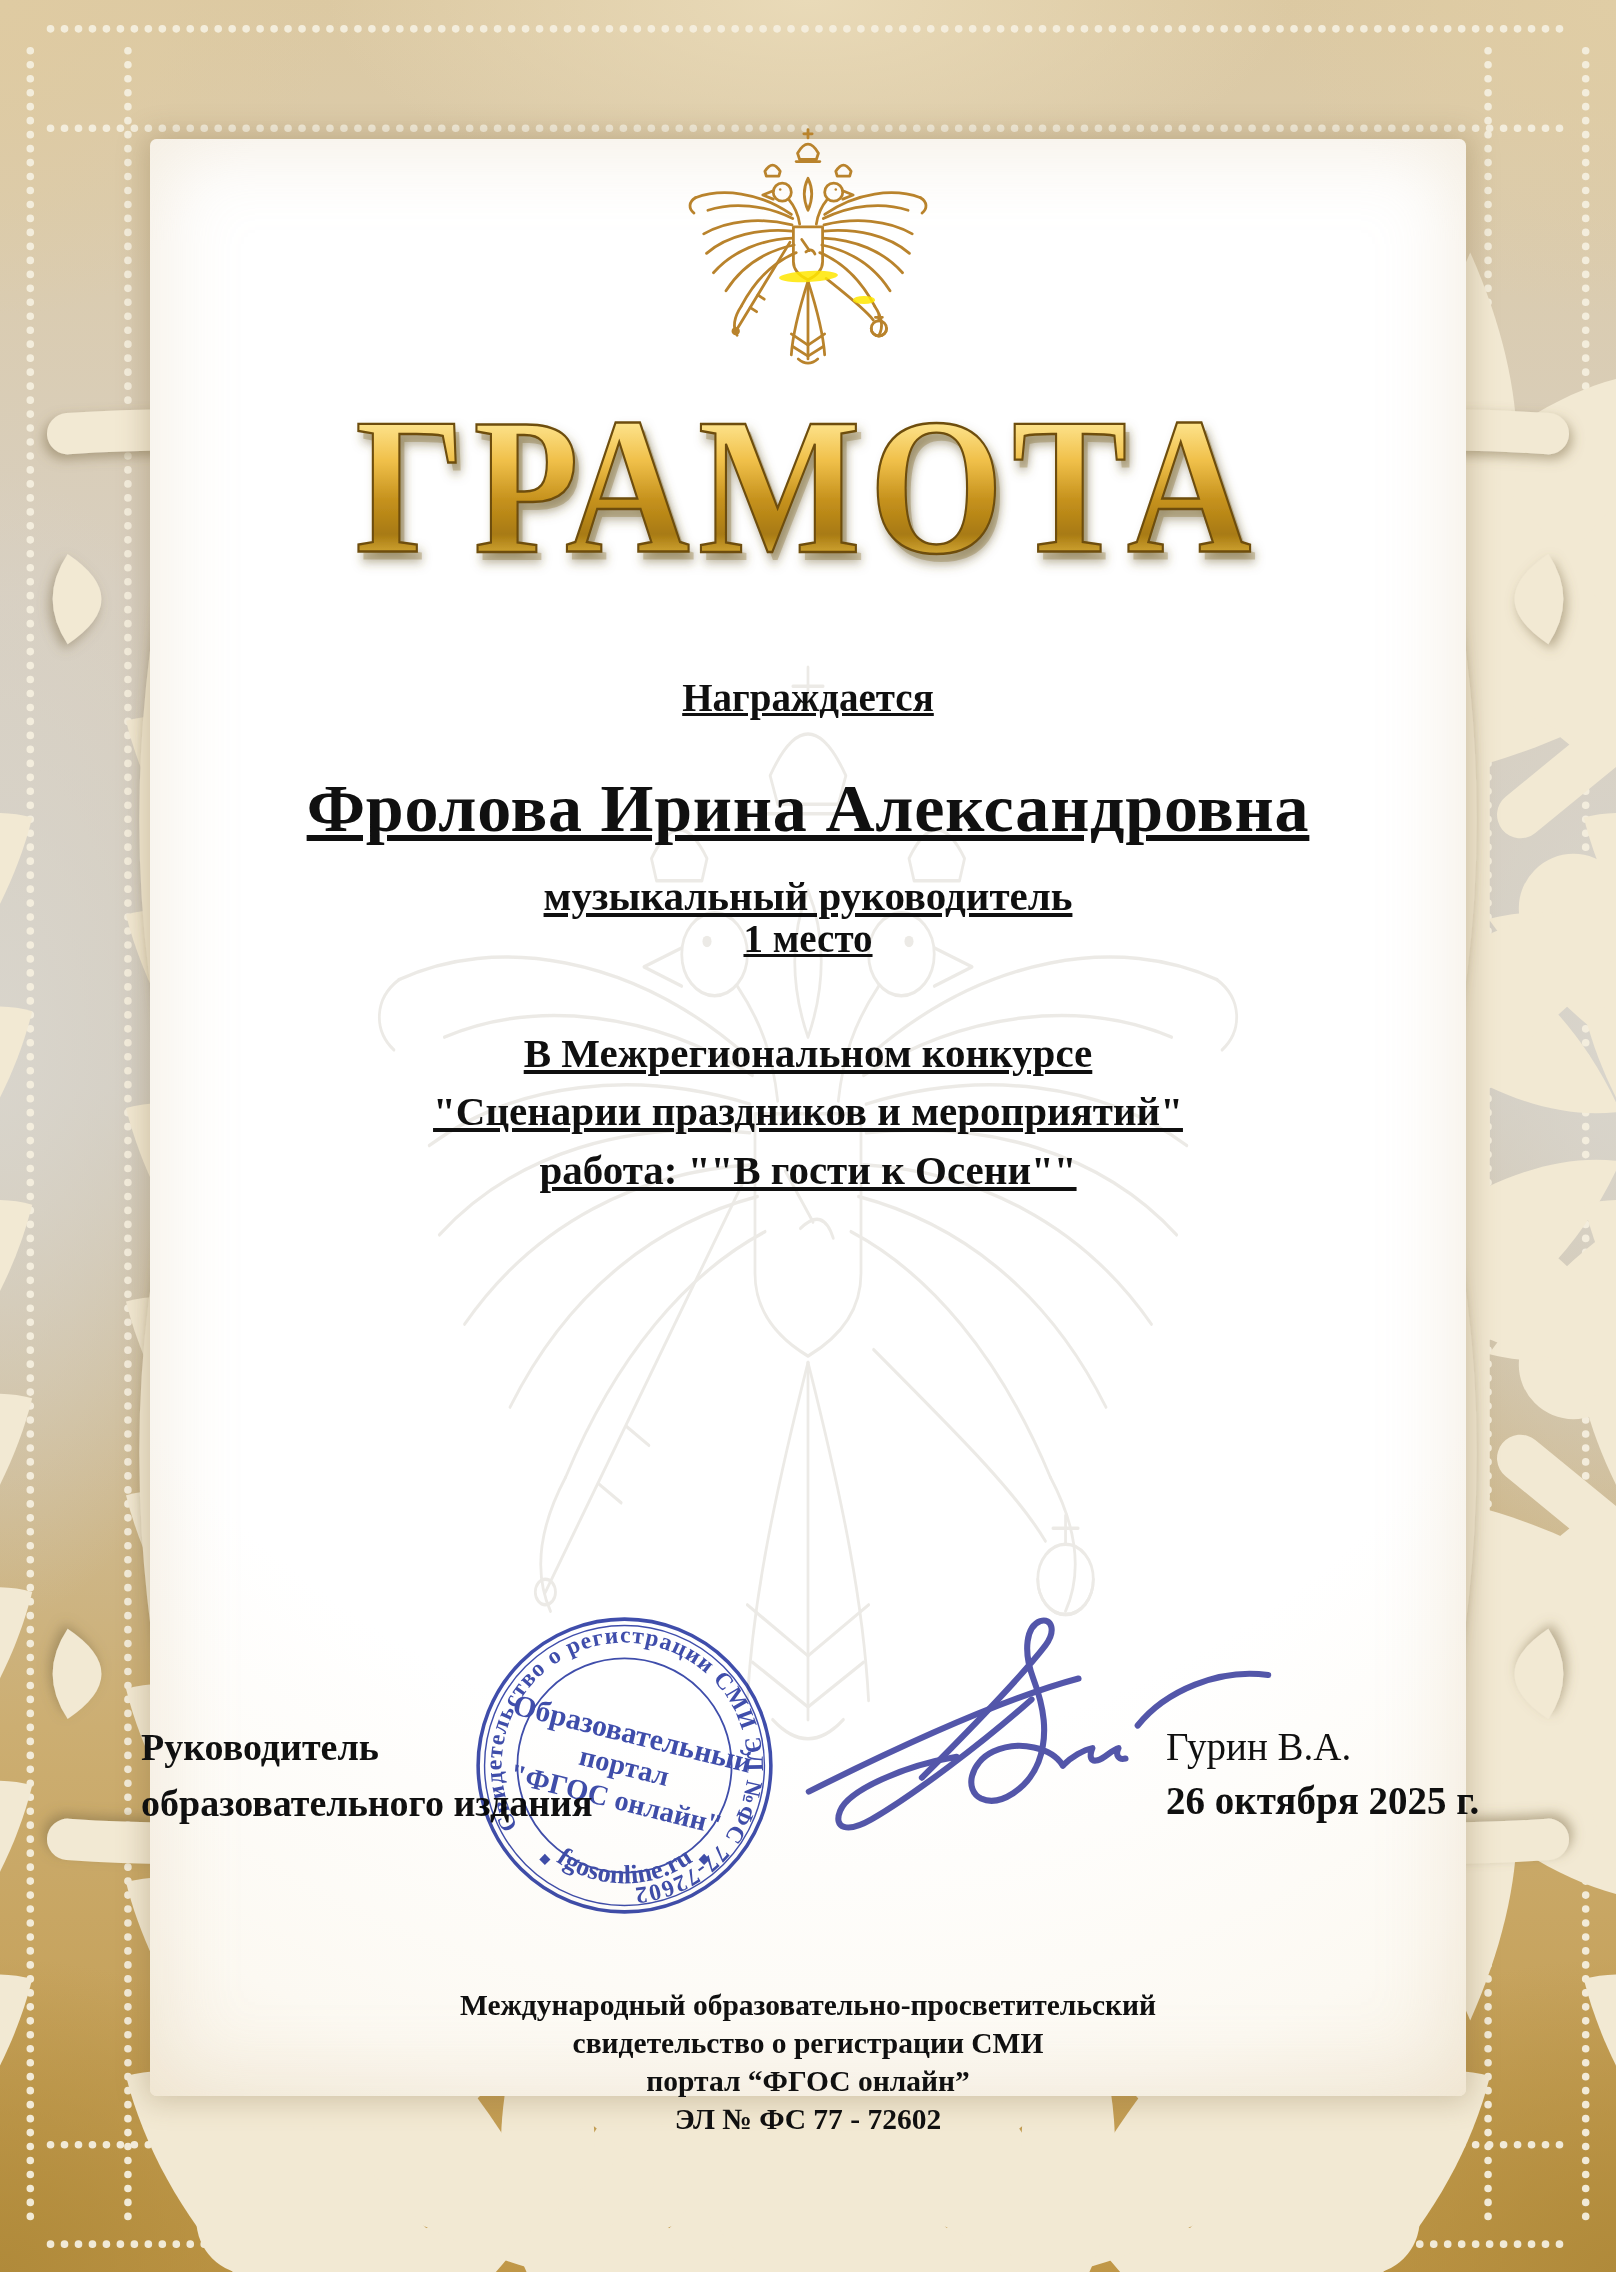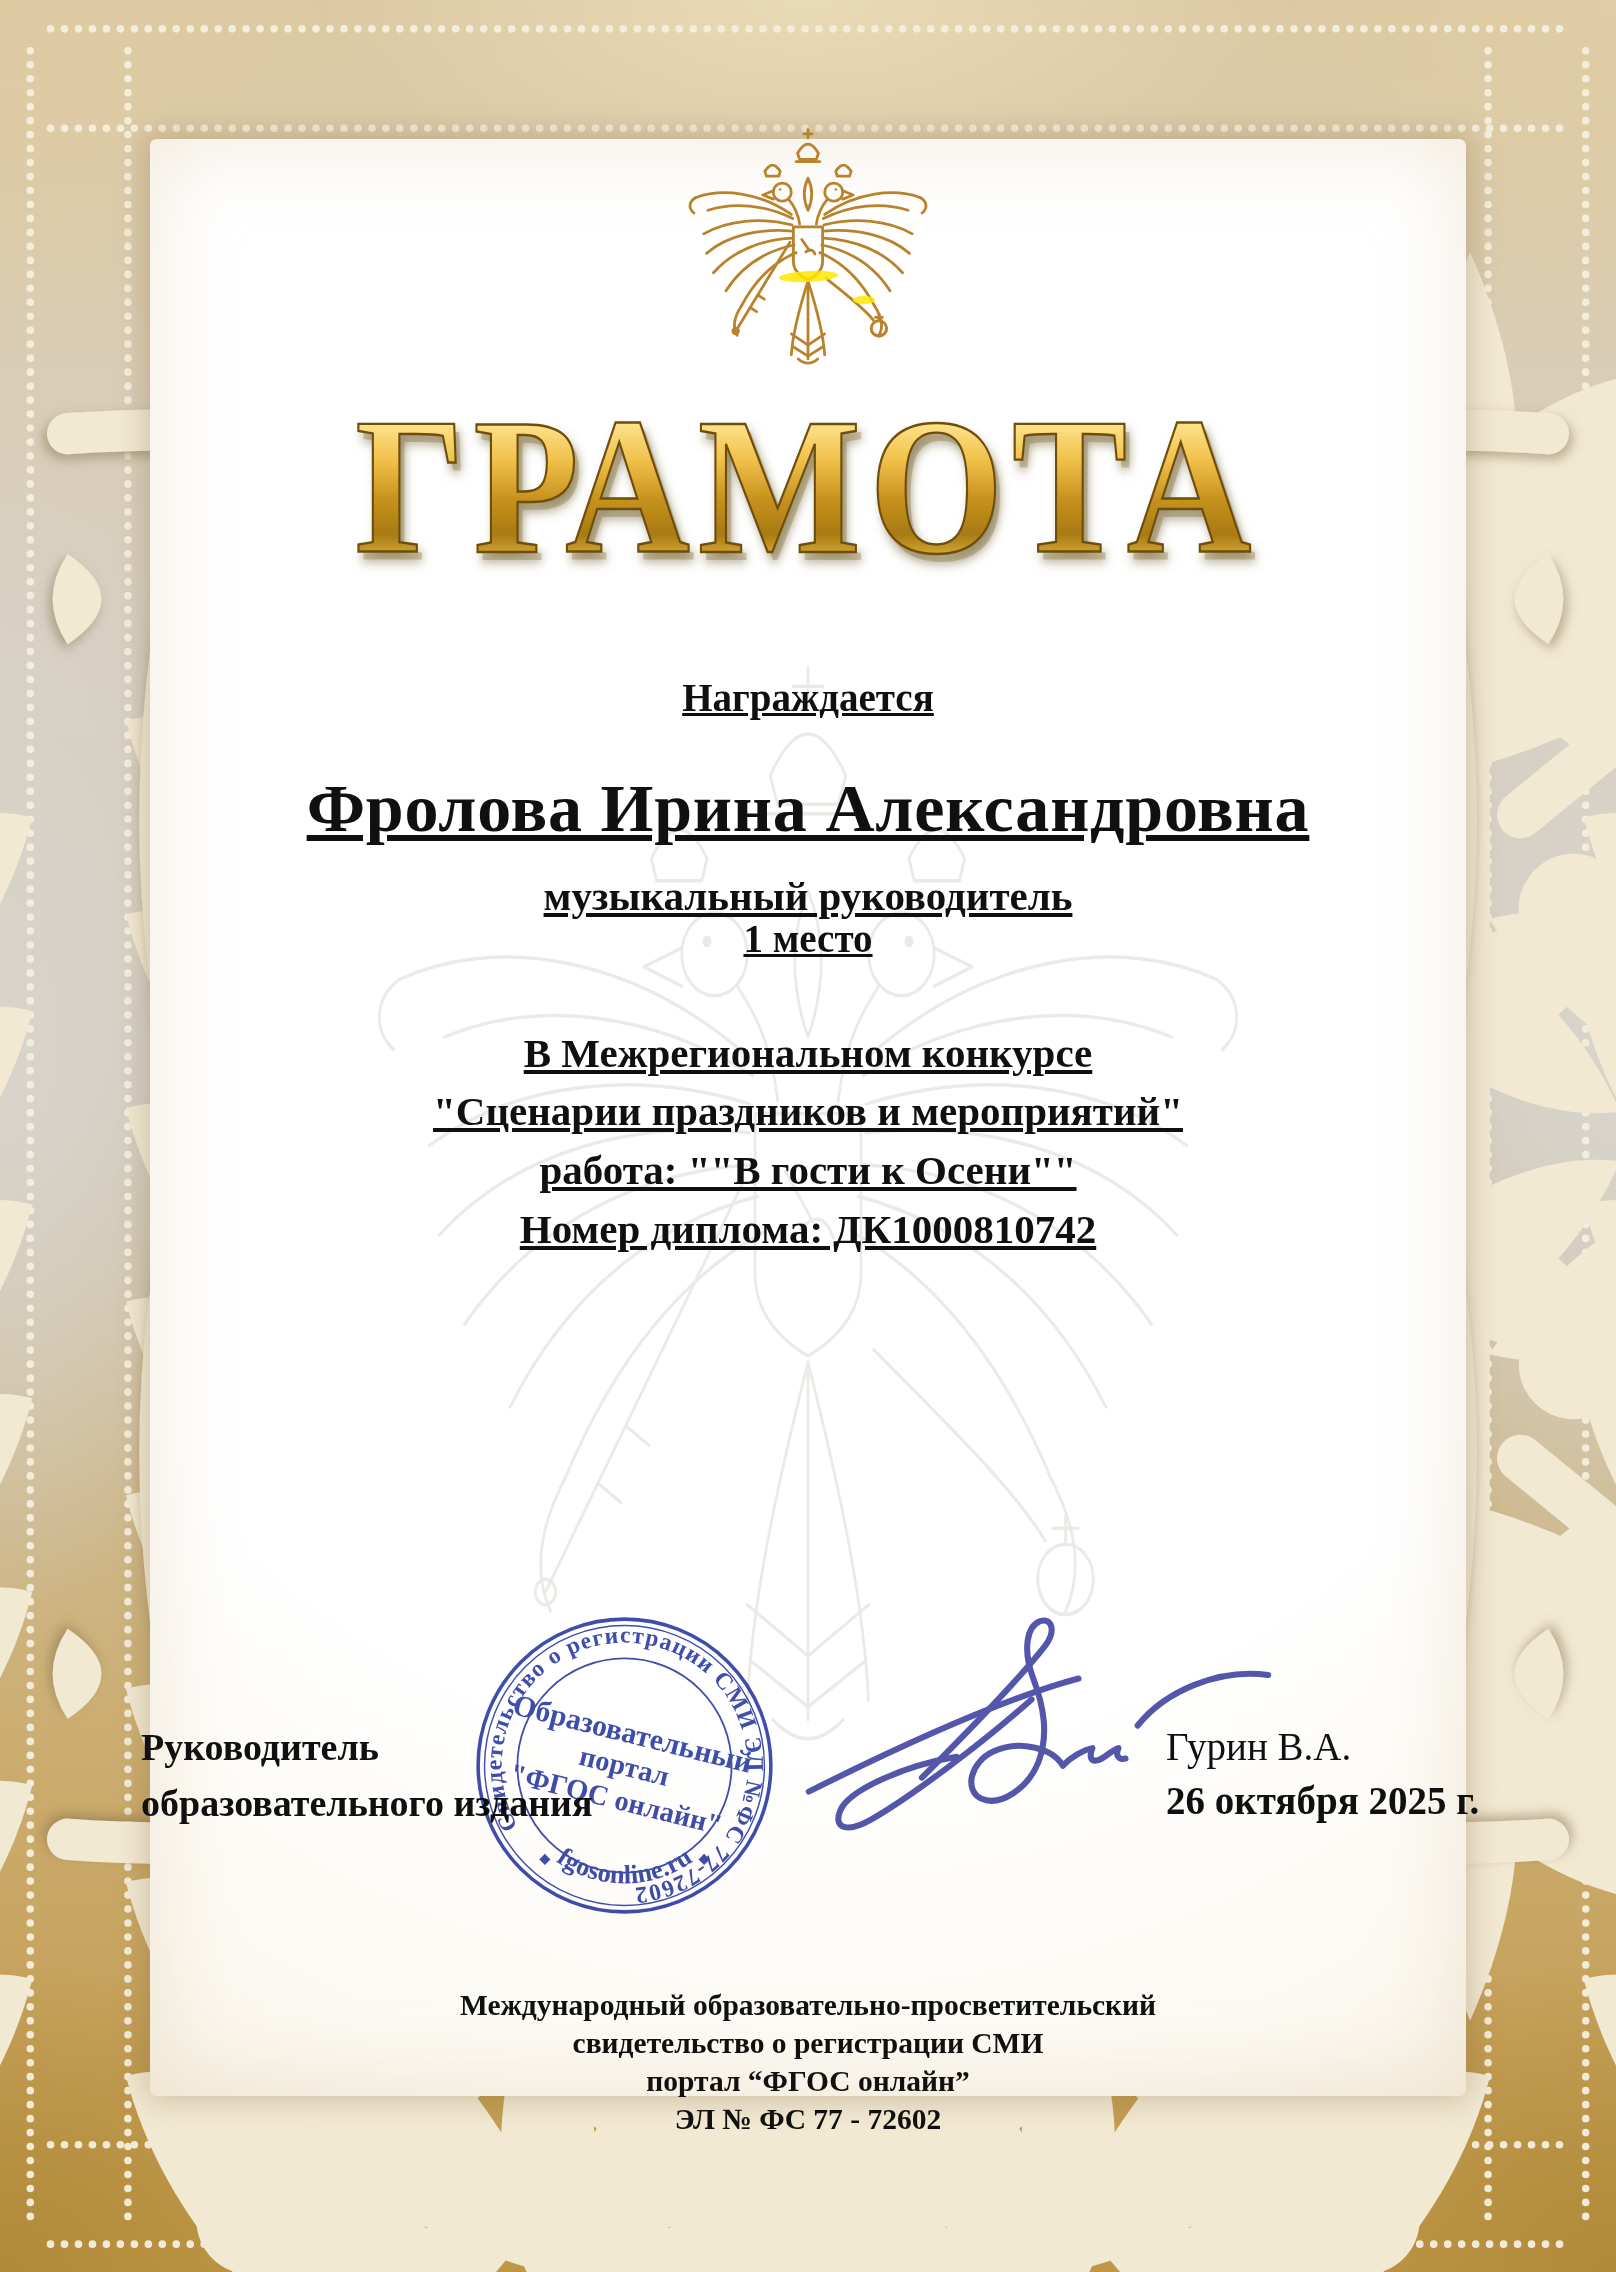--- a/index.html
+++ b/index.html
@@ -251,21 +251,20 @@
     </g>
   </svg>
 
   <div class="cline" id="award-label">Награждается</div>
   <div class="cline" id="recipient">Фролова Ирина Александровна</div>
   <div class="cline" id="role">музыкальный руководитель</div>
   <div class="cline" id="place">1 место</div>
   <div class="cline" id="c1">В Межрегиональном конкурсе</div>
   <div class="cline" id="c2">"Сценарии праздников и мероприятий"</div>
   <div class="cline" id="c3">работа: ""В гости к Осени""</div>
-  <div class="cline" id="c4">Номер диплома: ДК1000810742</div>
 
   <div class="signer-title">
     <div>Руководитель</div>
     <div>образовательного издания</div>
   </div>
 
   <svg class="stamp" width="357" height="357" viewBox="0 0 500 500">
     <g stroke="#2e3ea4" fill="none">
       <circle cx="250" cy="250" r="205" stroke-width="5"></circle>
       <circle cx="250" cy="250" r="196" stroke-width="2"></circle>

